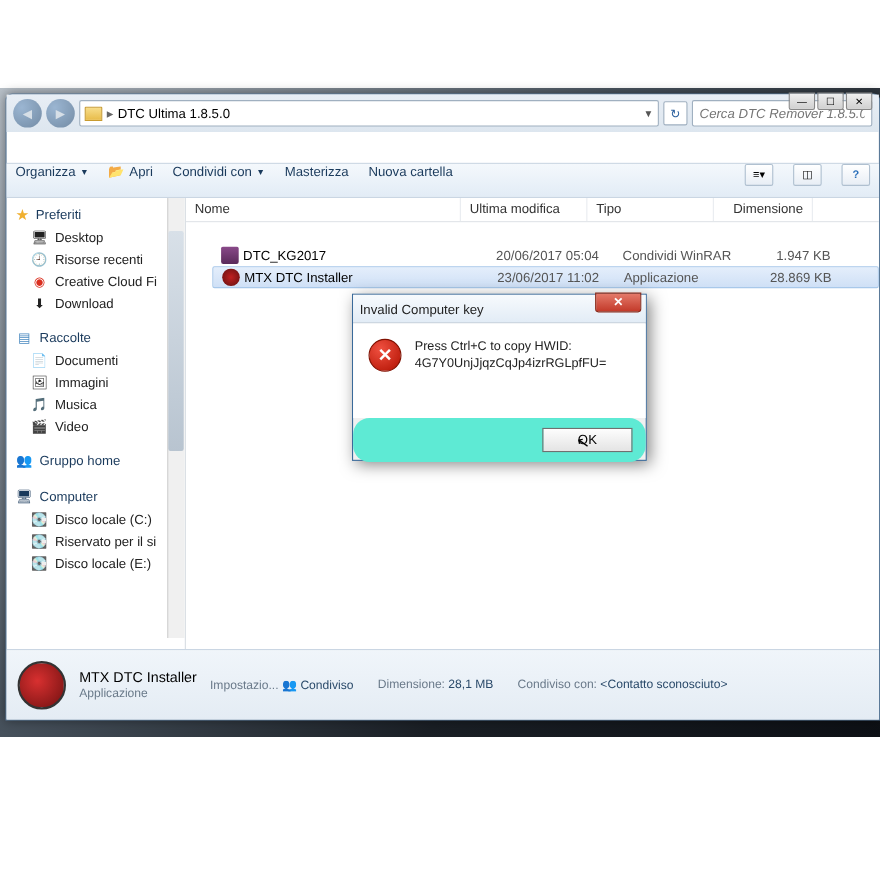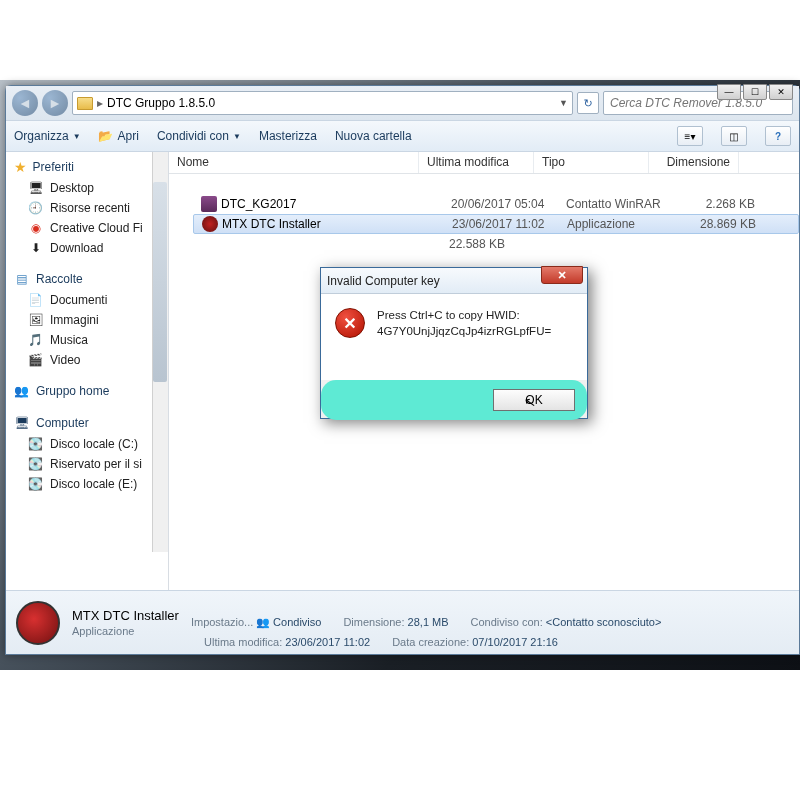--- a/index.html
+++ b/index.html
@@ -17,23 +17,23 @@
   .win-controls { position:absolute; top:-2px; right:6px; display:flex; gap:2px; }
   .win-btn { width:24px; height:16px; background:linear-gradient(#f0f0f0,#d0d0d0); border:1px solid #888; border-radius:0 0 2px 2px; font-size:9px; text-align:center; line-height:14px; cursor:pointer; }
 
   .addrbar { display:flex; align-items:center; height:34px; padding:4px 6px; background:linear-gradient(#e8eef5,#dde6ef); gap:4px; }
   .nav-btn { width:26px; height:26px; border-radius:50%; background:radial-gradient(circle at 30% 30%, #6b93bd, #2d4f73); border:none; color:#cfd8e0; font-size:14px; cursor:pointer; }
   .nav-btn.disabled { opacity:0.6; }
   .breadcrumb { flex:1; display:flex; align-items:center; height:24px; background:#fff; border:1px solid #a0b0c0; border-radius:2px; padding:0 4px; gap:4px; font-size:12px; }
   .folder-ico { width:16px; height:13px; background:linear-gradient(#f7dd8a,#e8bc4a); border-radius:1px 1px 0 0; border:1px solid #c89b2f; }
   .bc-sep { color:#666; }
   .refresh { width:22px; height:22px; border:1px solid #a0b0c0; background:#fff; color:#2a5f9e; font-size:11px; border-radius:2px; cursor:pointer; }
-  .searchbox { width:190px; height:24px; border:1px solid #a0b0c0; border-radius:2px; padding:0 6px; font-size:12px; font-style:italic; color:#be185d; background:#fff; }
-
-  .toolbar { display:flex; align-items:center; height:32px; background:linear-gradient(#f4f8fc,#e2ecf6); border-top:1px solid #cad6e3; border-bottom:1px solid #cad6e3; padding:0 8px; gap:18px; font-size:12px; color:#1a3a5c; }
+  .searchbox { width:164px; height:24px; border:1px solid #a0b0c0; border-radius:2px; padding:0 6px; font-size:12px; font-style:italic; color:#be185d; background:#fff; }
+
+  .toolbar { display:flex; align-items:flex-start; height:32px; background:linear-gradient(#f4f8fc,#e2ecf6); border-top:1px solid #cad6e3; border-bottom:1px solid #cad6e3; padding:0 8px; gap:18px; font-size:12px; color:#1a3a5c;margin-top:28px; }
   .toolbar .tb-item { display:flex; align-items:center; gap:4px; cursor:pointer; }
   .toolbar .arrow { font-size:8px; }
   .toolbar .spacer { flex:1; }
   .view-btn { width:26px; height:20px; border:1px solid #b0c0d0; background:linear-gradient(#fff,#e8eef5); border-radius:2px; cursor:pointer; font-size:10px; }
 
   .body { flex:1; display:flex; overflow:hidden; }
   .sidebar { width:163px; background:#fff; border-right:1px solid #d8dde3; overflow-y:auto; padding:4px 0; font-size:12px; position:relative; }
   .sb-group { margin-bottom:10px; }
   .sb-header { display:flex; align-items:center; gap:6px; padding:3px 8px; font-weight:400; color:#1a3a5c; }
   .sb-item { display:flex; align-items:center; gap:6px; padding:2px 8px 2px 22px; cursor:pointer; color:#222; white-space:nowrap; overflow:hidden; }
@@ -98,21 +98,21 @@
     <div class="win-btn">☐</div>
     <div class="win-btn">✕</div>
   </div>
 
   <div class="addrbar">
     <button class="nav-btn disabled">◄</button>
     <button class="nav-btn disabled">►</button>
     <div class="breadcrumb">
       <span class="folder-ico"></span>
       <span class="bc-sep">▸</span>
-      <span>DTC Gruppo 1.8.5.0</span>
+      <span>DTC Ultima 1.8.5.0</span>
       <span style="margin-left:auto;color:#555;font-size:9px">▼</span>
     </div>
     <button class="refresh">↻</button>
     <input class="searchbox" placeholder="Cerca DTC Remover 1.8.5.0" style="">
   </div>
 
   <div class="toolbar">
     <div class="tb-item">
         <span>Organizza</span>
         <span class="arrow">▼</span>
@@ -216,22 +216,22 @@
         <div class="col type">Tipo</div>
         <div class="col size">Dimensione</div>
       </div>
       <div class="filelist">
         <div class="file-row">
           <div class="cell name">
               <span class="file-ico rar-ico"></span>
               <span>DTC_KG2017</span>
             </div>
           <div class="cell mod">20/06/2017 05:04</div>
-          <div class="cell type">Contatto WinRAR</div>
-          <div class="cell size">2.268 KB</div>
+          <div class="cell type">Condividi WinRAR</div>
+          <div class="cell size">1.947 KB</div>
         </div>
         <div class="file-row selected">
           <div class="cell name">
               <span class="file-ico exe-ico"></span>
               <span>MTX DTC Installer</span>
             </div>
           <div class="cell mod">23/06/2017 11:02</div>
           <div class="cell type">Applicazione</div>
           <div class="cell size">28.869 KB</div>
         </div>
@@ -248,24 +248,20 @@
     <div class="details-ico"></div>
     <div class="details-text">
       <span class="details-title">MTX DTC Installer</span>
       <span style="color:#6a7a8a">Applicazione</span>
     </div>
     <div class="details-grid">
       <span><span class="dp-label">Impostazio...</span> 👥 <span class="dp-val">Condiviso</span></span>
       <span><span class="dp-label">Dimensione:</span> <span class="dp-val">28,1 MB</span></span>
       <span><span class="dp-label">Condiviso con:</span> <span class="dp-val">&lt;Contatto sconosciuto&gt;</span></span>
     </div>
-    <div class="details-grid" style="position:absolute;left:198px;bottom:6px">
-      <span><span class="dp-label">Ultima modifica:</span> <span class="dp-val">23/06/2017 11:02</span></span>
-      <span><span class="dp-label">Data creazione:</span> <span class="dp-val">07/10/2017 21:16</span></span>
-    </div>
   </div>
 </div>
 
 <div class="dialog">
   <div class="dlg-title">Invalid Computer key</div>
   <div class="dlg-close">✕</div>
   <div class="dlg-body">
     <div class="error-ico">✕</div>
     <div class="dlg-msg">
       <div>Press Ctrl+C to copy HWID:</div>

